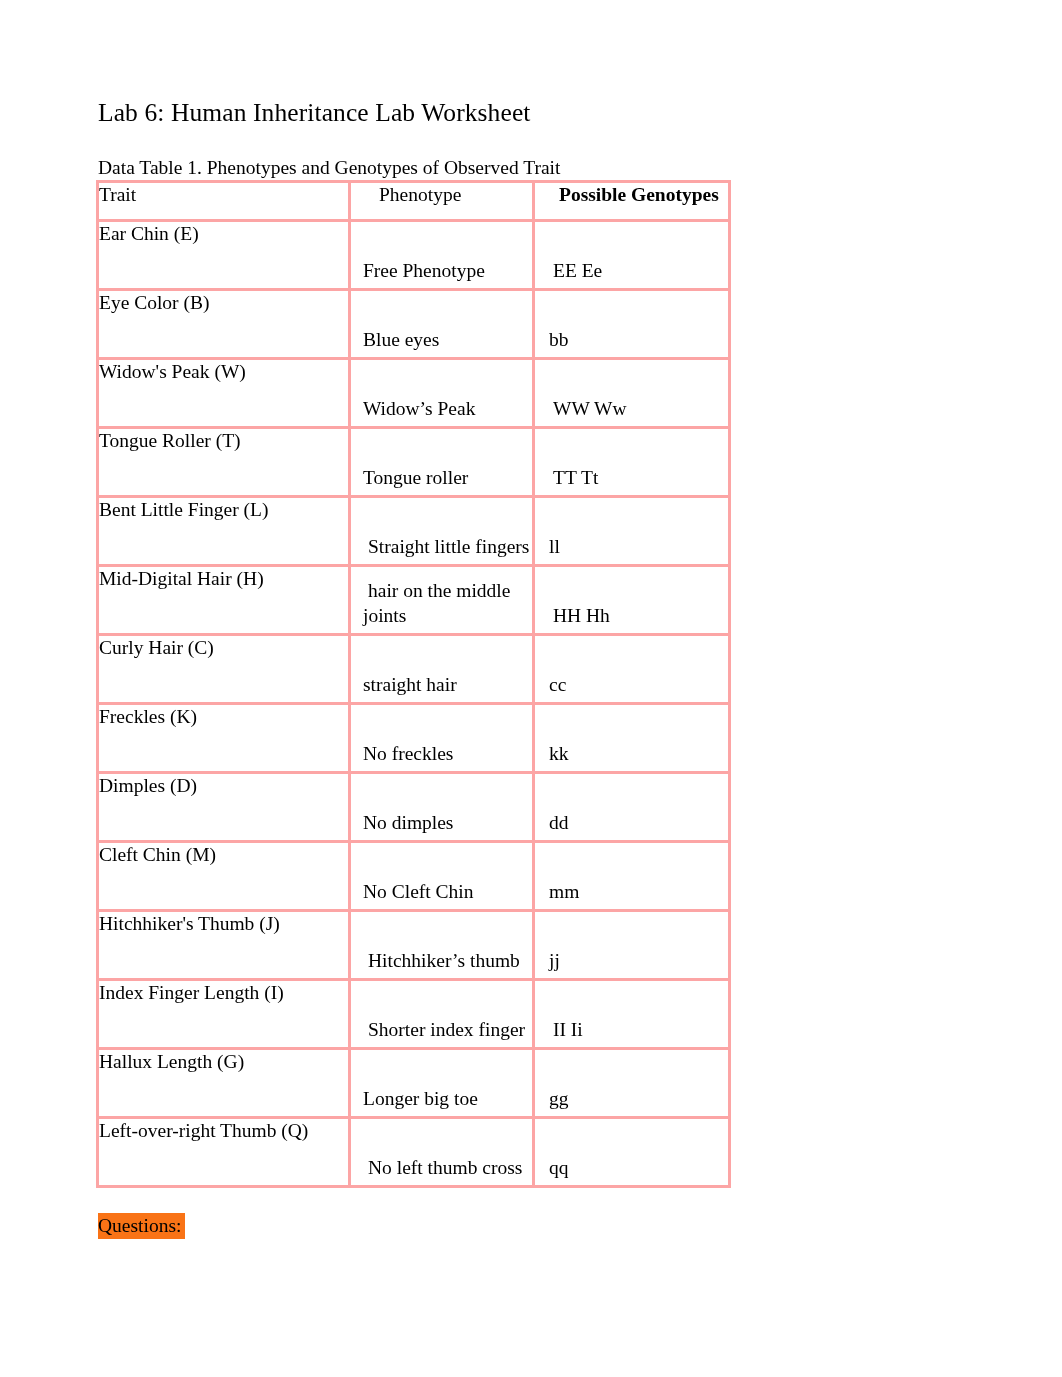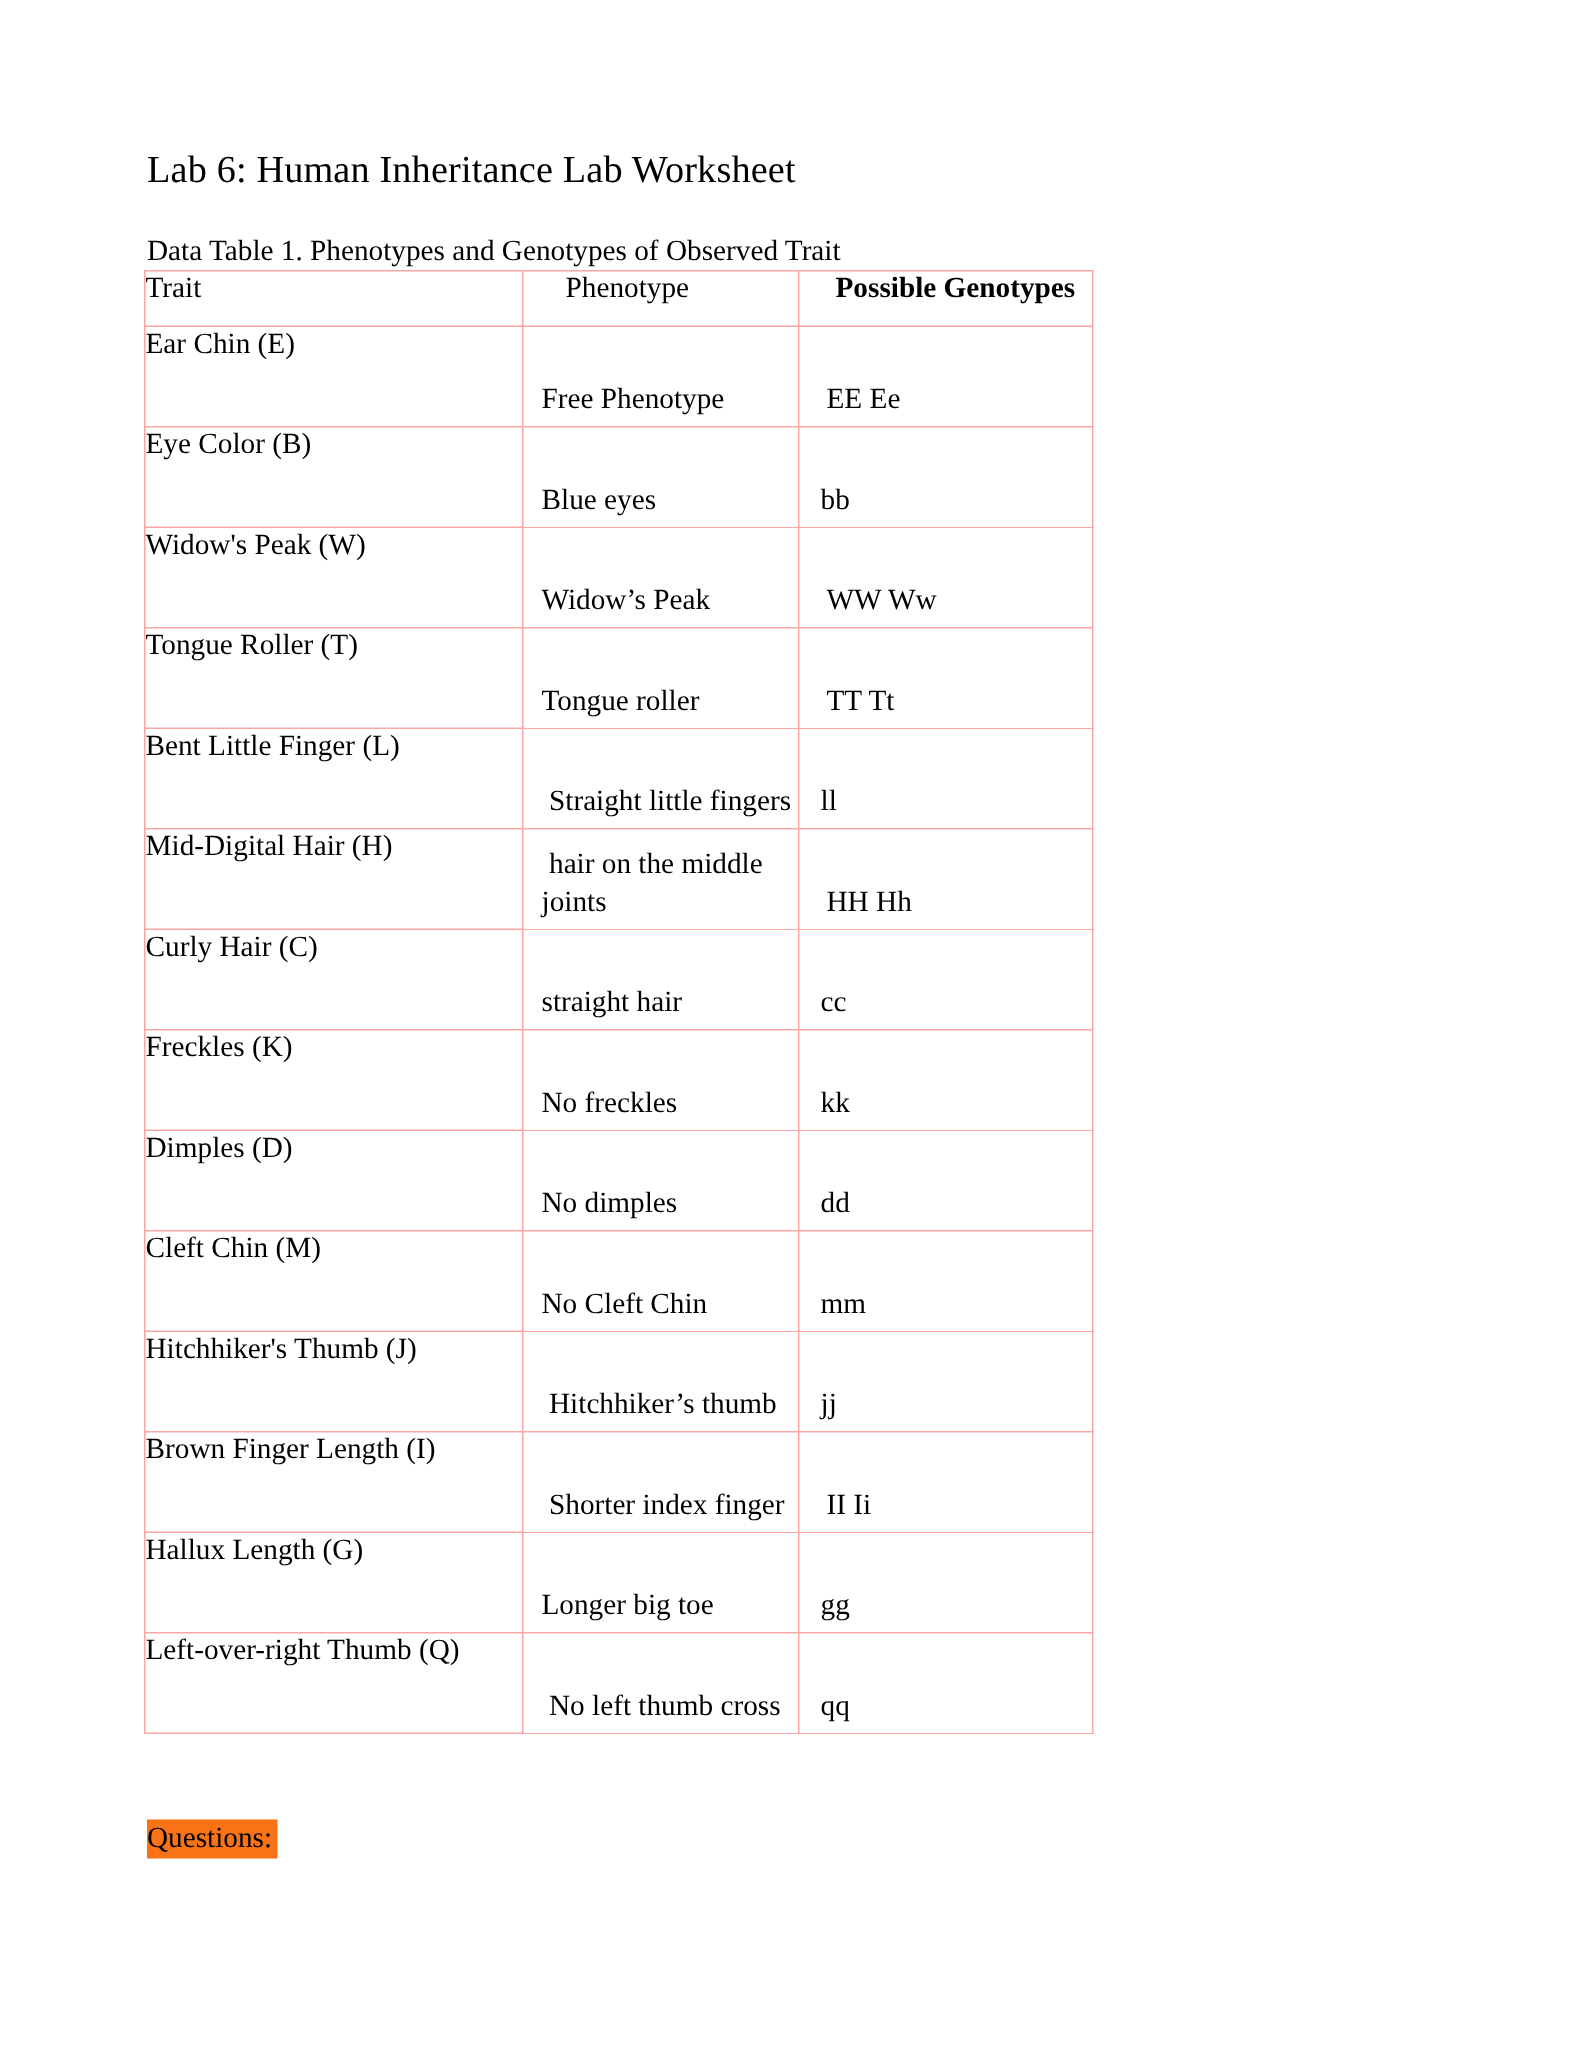--- a/index.html
+++ b/index.html
@@ -51,21 +51,21 @@
     width: 632px;
     border-collapse: collapse;
     table-layout: fixed;
   }
   .data-table col.c-trait { width: 252px; }
   .data-table col.c-pheno { width: 184px; }
   .data-table col.c-geno  { width: 196px; }
 
   .data-table th,
   .data-table td {
-    border: 1px solid #fca5a5;
+    border: 3px solid #fca5a5;
     padding: 0;
     vertical-align: top;
     background: #ffffff;
   }
 
   .hdr-row th {
     height: 36px;
   }
   .hdr-cell {
     font-weight: normal;
@@ -241,21 +241,21 @@
         <tr class="body-row">
           <td class="cell-trait">Hitchhiker's Thumb (J)</td>
           <td class="cell-pheno">
             <span class="txt wrap">Hitchhiker’s thumb</span>
           </td>
           <td class="cell-geno">
             <span class="txt">jj</span>
           </td>
         </tr>
         <tr class="body-row">
-          <td class="cell-trait">Brown Finger Length (I)</td>
+          <td class="cell-trait">Index Finger Length (I)</td>
           <td class="cell-pheno">
             <span class="txt wrap">Shorter index finger</span>
           </td>
           <td class="cell-geno">
             <span class="txt nudge">II Ii</span>
           </td>
         </tr>
         <tr class="body-row">
           <td class="cell-trait">Hallux Length (G)</td>
           <td class="cell-pheno">

